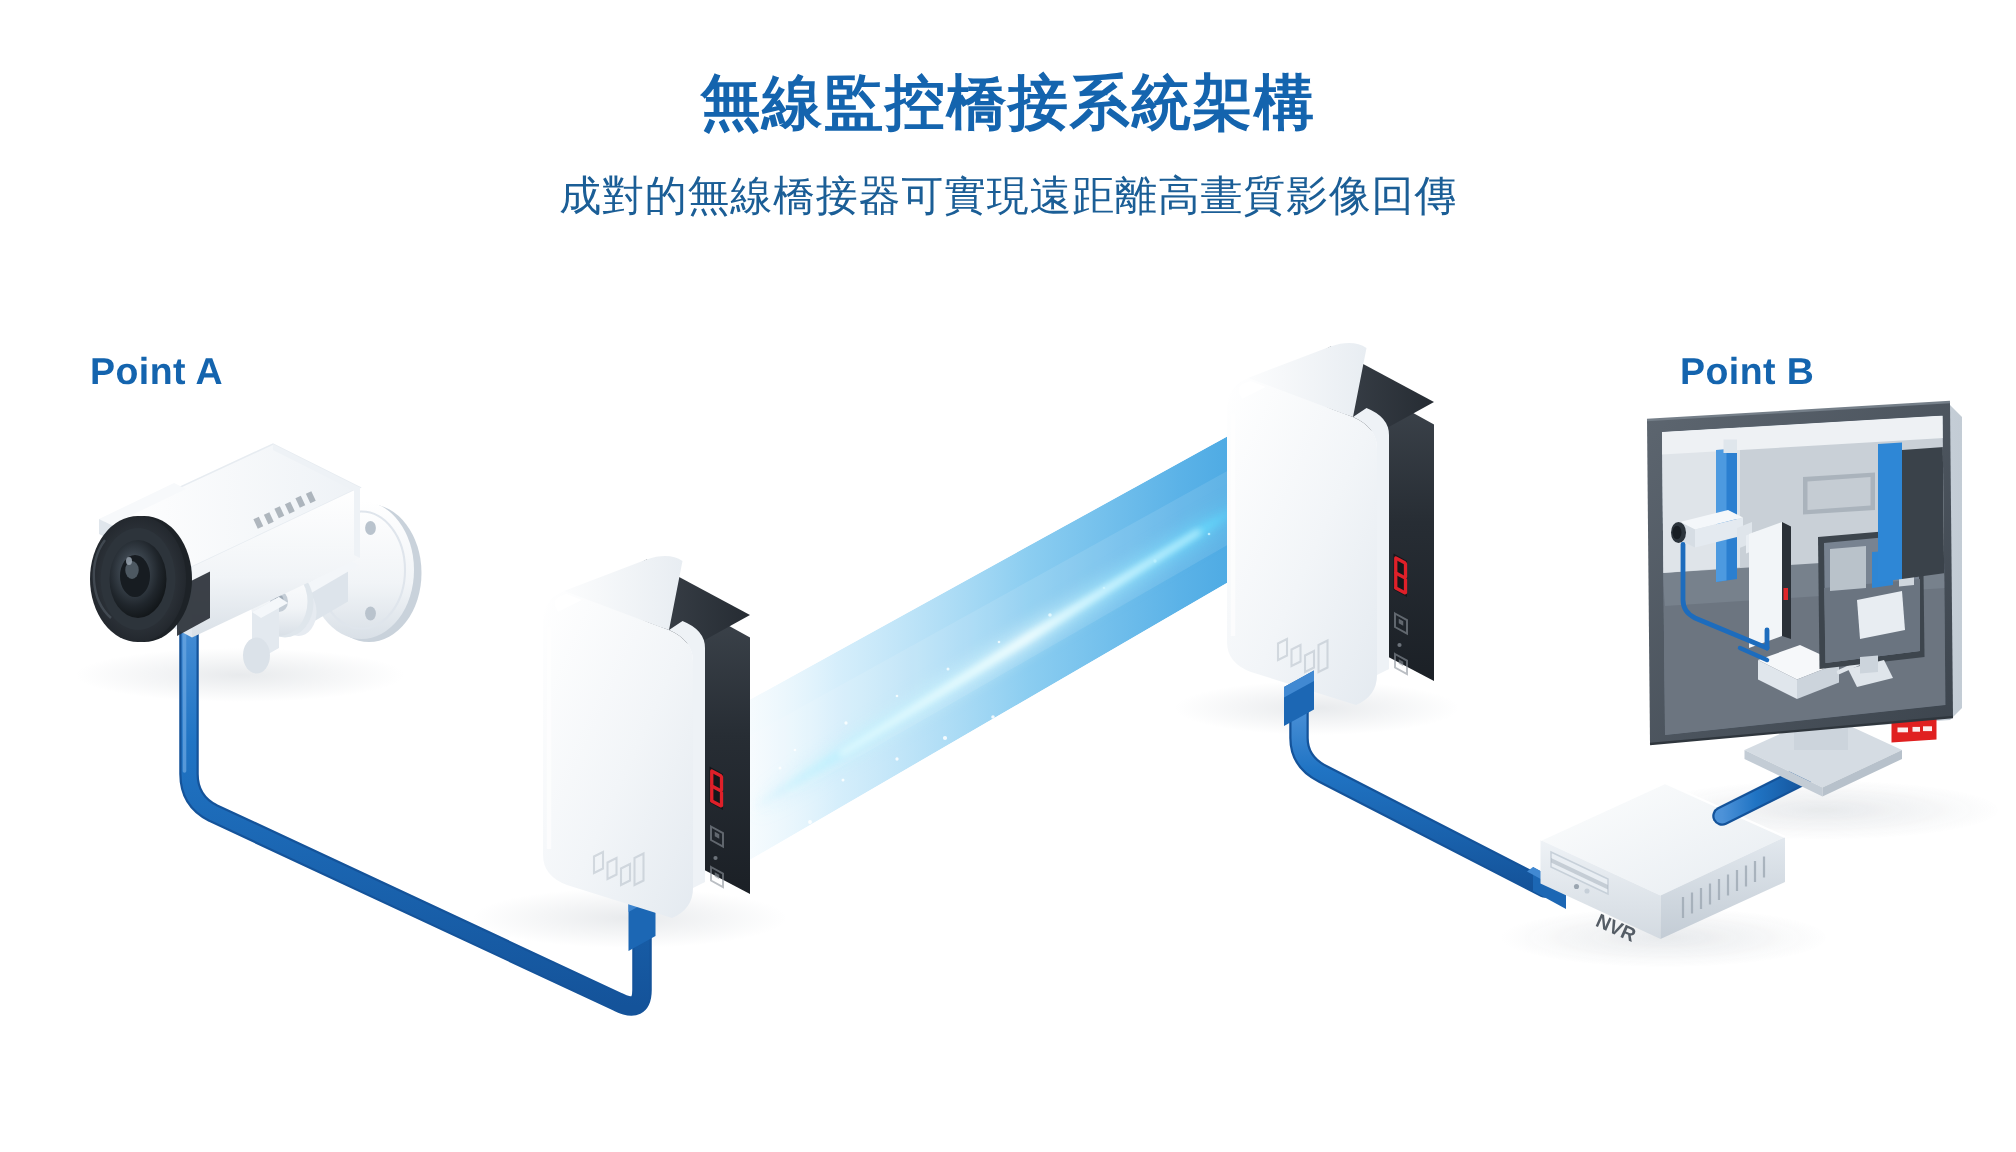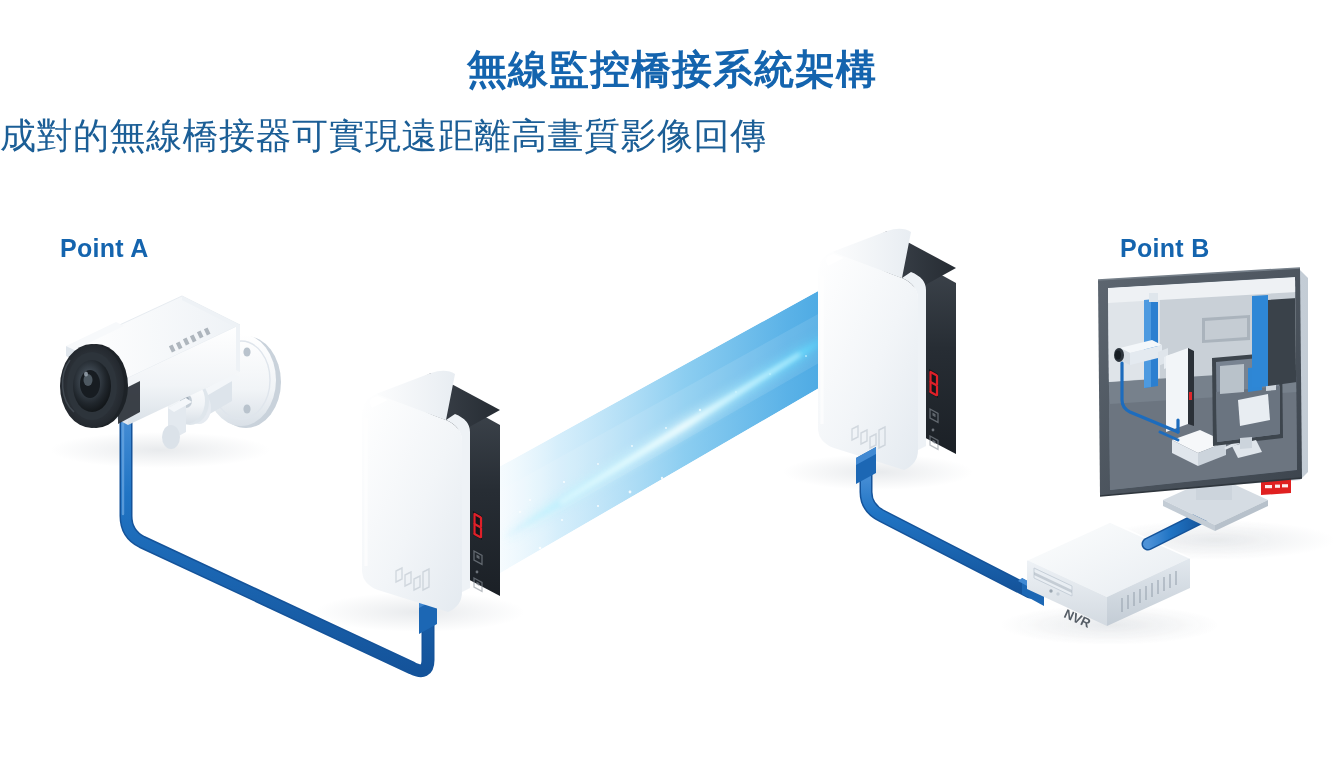--- a/index.html
+++ b/index.html
@@ -12,22 +12,22 @@
   }
   #stage{position:absolute;inset:0;width:1344px;height:768px;}
 
   
   .title{
     position:absolute;left:0;top:46px;width:1344px;text-align:center;
     font-size:40px;font-weight:bold;color:#1464ae;letter-spacing:1px;
     line-height:1.15;
   }
   .subtitle{
-    position:absolute;left:0;top:112px;width:1344px;text-align:left;
-    font-size:36px;font-weight:normal;color:#1b5e96;letter-spacing:.5px;
+    position:absolute;left:0;top:112px;width:1344px;text-align:center;
+    font-size:28px;font-weight:normal;color:#1b5e96;letter-spacing:.5px;
   }
   .pointlbl{
     position:absolute;font-size:25px;font-weight:bold;color:#1464ae;
     letter-spacing:.3px;white-space:nowrap;
   }
   #pointA{left:60px;top:234px;}
   #pointB{left:1120px;top:234px;}
 
   
   .svgwrap{position:absolute;}

